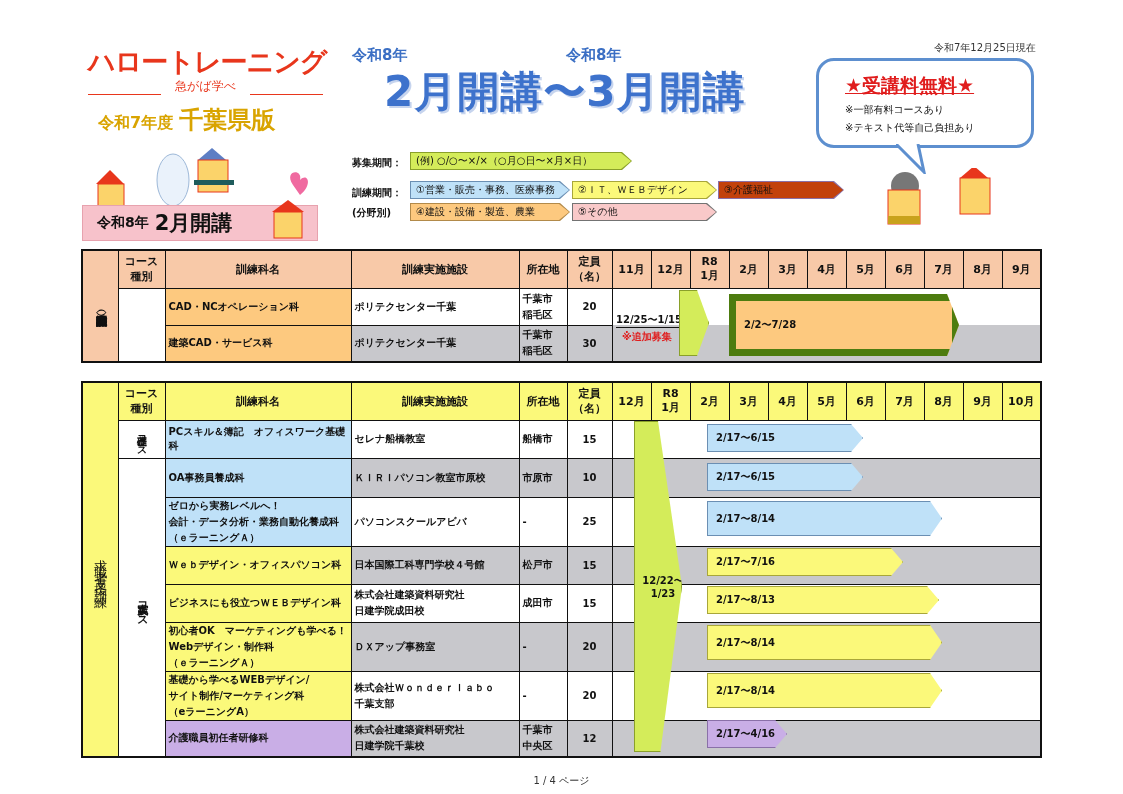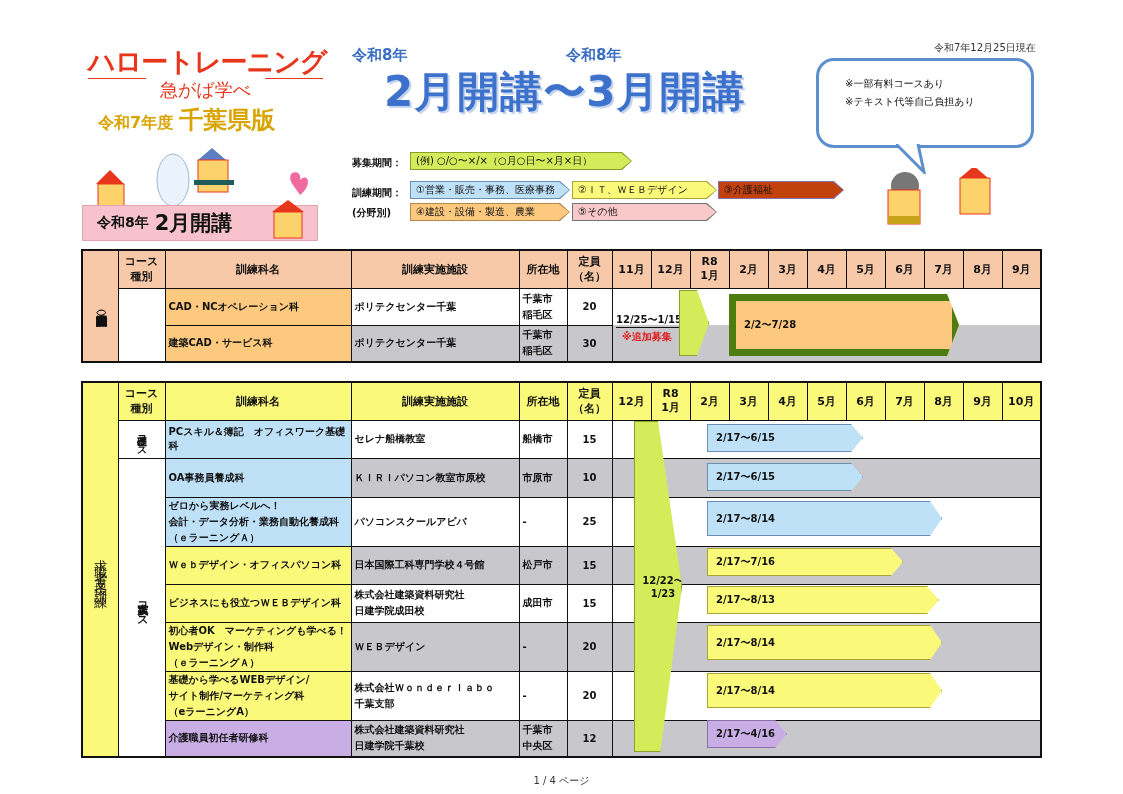--- a/index.html
+++ b/index.html
@@ -1,19 +1,19 @@
 <!DOCTYPE html>
 <html><head>
 <meta charset="utf-8">
 <style>
 *{box-sizing:border-box;margin:0;padding:0}
 body{width:1123px;height:794px;background:#fff;font-family:"DejaVu Sans","Liberation Sans",sans-serif;position:relative;overflow:hidden;color:#111}
 .abs{position:absolute}
 .logo-title{left:88px;top:44px;font-size:27px;font-weight:bold;color:#e8361c;letter-spacing:-1px;white-space:nowrap}
-.logo-sub{left:88px;top:78px;width:235px;font-size:18px;color:#e8361c;text-align:center;display:flex;align-items:flex-start;gap:14px}
+.logo-sub{left:88px;top:78px;width:235px;font-size:12px;color:#e8361c;text-align:center;display:flex;align-items:flex-end;gap:14px}
 .logo-sub .ln{flex:1;height:1px;background:#e8361c}
 .logo-year{left:98px;top:104px;font-size:16px;font-weight:bold;color:#d9a400;white-space:nowrap}
 .logo-year b{font-size:24px;margin-left:6px}
 .mascots{left:88px;top:140px;width:230px;height:70px}
 .feb-banner{left:82px;top:205px;width:236px;height:36px;background:#f7c2cb;border:1px solid #e7a2ae;display:flex;align-items:center;padding-left:14px;font-weight:bold;white-space:nowrap}
 .feb-banner .s{font-size:14px}
 .feb-banner .b{font-size:21px;margin-left:6px}
 .yr1{left:352px;top:46px;font-size:15px;color:#3b6fc4;font-weight:bold}
 .yr2{left:566px;top:46px;font-size:15px;color:#3b6fc4;font-weight:bold}
 .main-title{left:384px;top:64px;font-size:42px;font-weight:bold;color:#3d72cc;text-shadow:2px 2px 0 #c6d4ee;white-space:nowrap;letter-spacing:1px}
@@ -63,20 +63,21 @@
     <path d="M10 16 L26 4 L42 16 Z" fill="#e8361c"></path>
     <rect x="12" y="16" width="28" height="26" fill="#fbd36a" stroke="#e8361c"></rect>
   </svg>
 
 <div class="abs yr1">令和8年</div>
 <div class="abs yr2">令和8年</div>
 <div class="abs main-title">2月開講〜3月開講</div>
 <div class="abs date-now">令和7年12月25日現在</div>
 
 <div class="abs bubble">
+  <div class="ttl">★受講料無料★</div>
   <div class="n">※一部有料コースあり</div>
   <div class="n">※テキスト代等自己負担あり</div>
 </div>
 <svg class="abs bubble-tail" viewBox="0 0 40 30">
     <path d="M0 0 L28 28 L22 0" fill="#fff" stroke="#5d8fcf" stroke-width="3"></path>
   </svg>
 <svg class="abs mascots2" viewBox="0 0 160 70">
   <circle cx="45" cy="18" r="14" fill="#777"></circle>
     <rect x="28" y="22" width="32" height="34" fill="#fbd36a" stroke="#e8361c"></rect>
     <rect x="28" y="48" width="32" height="8" fill="#c9a21c"></rect>
@@ -264,21 +265,21 @@
     <td class="white" style="white-space:pre-line;line-height:16px">株式会社建築資料研究社
 日建学院成田校</td>
     <td class="white">成田市</td>
     <td class="white ctr">15</td>
     <td colspan="11" class="white"></td>
   </tr>
   <tr style="height:48px">
     <td style="background:#fbf97a;white-space:pre-line;line-height:16px">初心者OK　マーケティングも学べる！
 Webデザイン・制作科
 （ｅラーニングＡ）</td>
-    <td class="grey">ＷＥＢデザイン</td>
+    <td class="grey">ＤＸアップ事務室</td>
     <td class="grey">-</td>
     <td class="grey ctr">20</td>
     <td colspan="11" class="grey"></td>
   </tr>
   <tr style="height:48px">
     <td style="background:#fbf97a;white-space:pre-line;line-height:16px">基礎から学べるWEBデザイン/
 サイト制作/マーケティング科
 （eラーニングA）</td>
     <td class="white" style="white-space:pre-line;line-height:16px">株式会社Ｗｏｎｄｅｒｌａｂｏ
 千葉支部</td>

